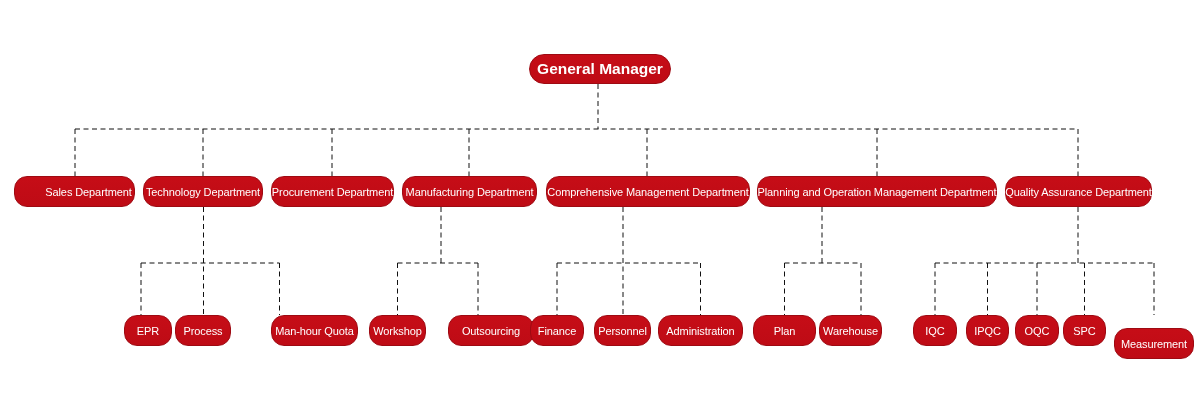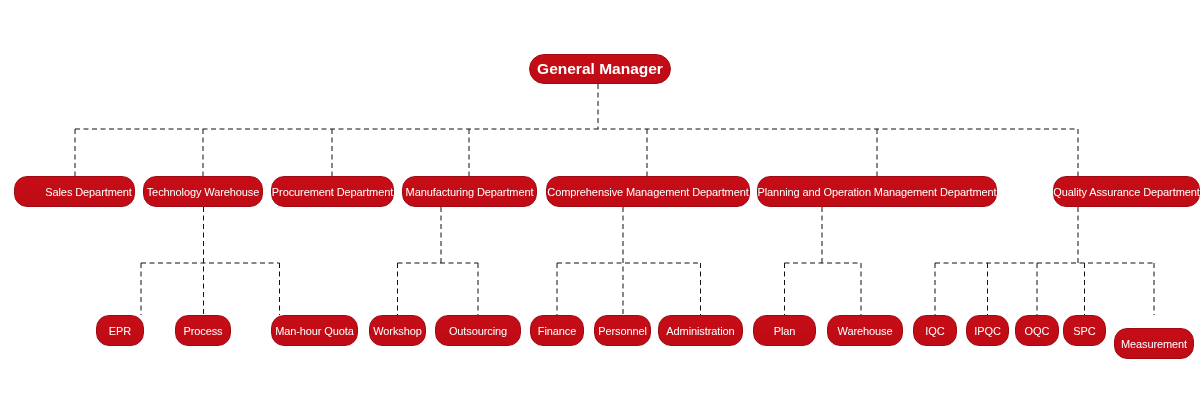--- a/index.html
+++ b/index.html
@@ -93,40 +93,40 @@
       <path d="M987.5 263 V315"></path>
       <path d="M1037 263 V315"></path>
       <path d="M1084.5 263 V315"></path>
       <path d="M1154 263 V315"></path>
     </g>
   </svg>
 
   <div class="node lvl1" style="left:529px; top:54px; width:142px;">General Manager</div>
 
   <div class="node" style="left:14px; top:176px; width:121px;padding-left:28px;">Sales Department</div>
-  <div class="node" style="left:143px; top:176px; width:120px;">Technology Warehouse</div>
+  <div class="node" style="left:143px; top:176px; width:120px;">Technology Department</div>
   <div class="node" style="left:271px; top:176px; width:123px;">Procurement Department</div>
   <div class="node" style="left:402px; top:176px; width:135px;">Manufacturing Department</div>
   <div class="node" style="left:757px; top:176px; width:240px;">Planning and Operation Management Department</div>
   <div class="node" style="left:546px; top:176px; width:204px;">Comprehensive Management Department</div>
-  <div class="node" style="left:1005px; top:176px; width:147px;margin-left:48px;">Quality Assurance Department</div>
+  <div class="node" style="left:1005px; top:176px; width:147px;">Quality Assurance Department</div>
 
-  <div class="node" style="left:96px; top:315px; width:48px;">EPR</div>
+  <div class="node" style="left:124px; top:315px; width:48px;">EPR</div>
   <div class="node" style="left:175px; top:315px; width:56px;">Process</div>
   <div class="node" style="left:236px; top:315px; width:87px;margin-left:35px;">Man-hour Quota</div>
 
   <div class="node" style="left:369px; top:315px; width:57px;">Workshop</div>
-  <div class="node" style="left:435px; top:315px; width:86px;">Outsourcing</div>
+  <div class="node" style="left:448px; top:315px; width:86px;">Outsourcing</div>
 
   <div class="node" style="left:530px; top:315px; width:54px;">Finance</div>
   <div class="node" style="left:594px; top:315px; width:57px;">Personnel</div>
   <div class="node" style="left:658px; top:315px; width:85px;">Administration</div>
 
   <div class="node" style="left:753px; top:315px; width:63px;">Plan</div>
-  <div class="node" style="left:819px; top:315px; width:76px;margin-left:8px;">Warehouse</div>
+  <div class="node" style="left:819px; top:315px; width:63px;">Warehouse</div>
 
   <div class="node" style="left:913px; top:315px; width:44px;">IQC</div>
   <div class="node" style="left:966px; top:315px; width:43px;">IPQC</div>
   <div class="node" style="left:1015px; top:315px; width:44px;">OQC</div>
   <div class="node" style="left:1063px; top:315px; width:43px;">SPC</div>
   <div class="node" style="left:1114px; top:328px; width:80px;">Measurement</div>
 
 </div>
 
 </body></html>

